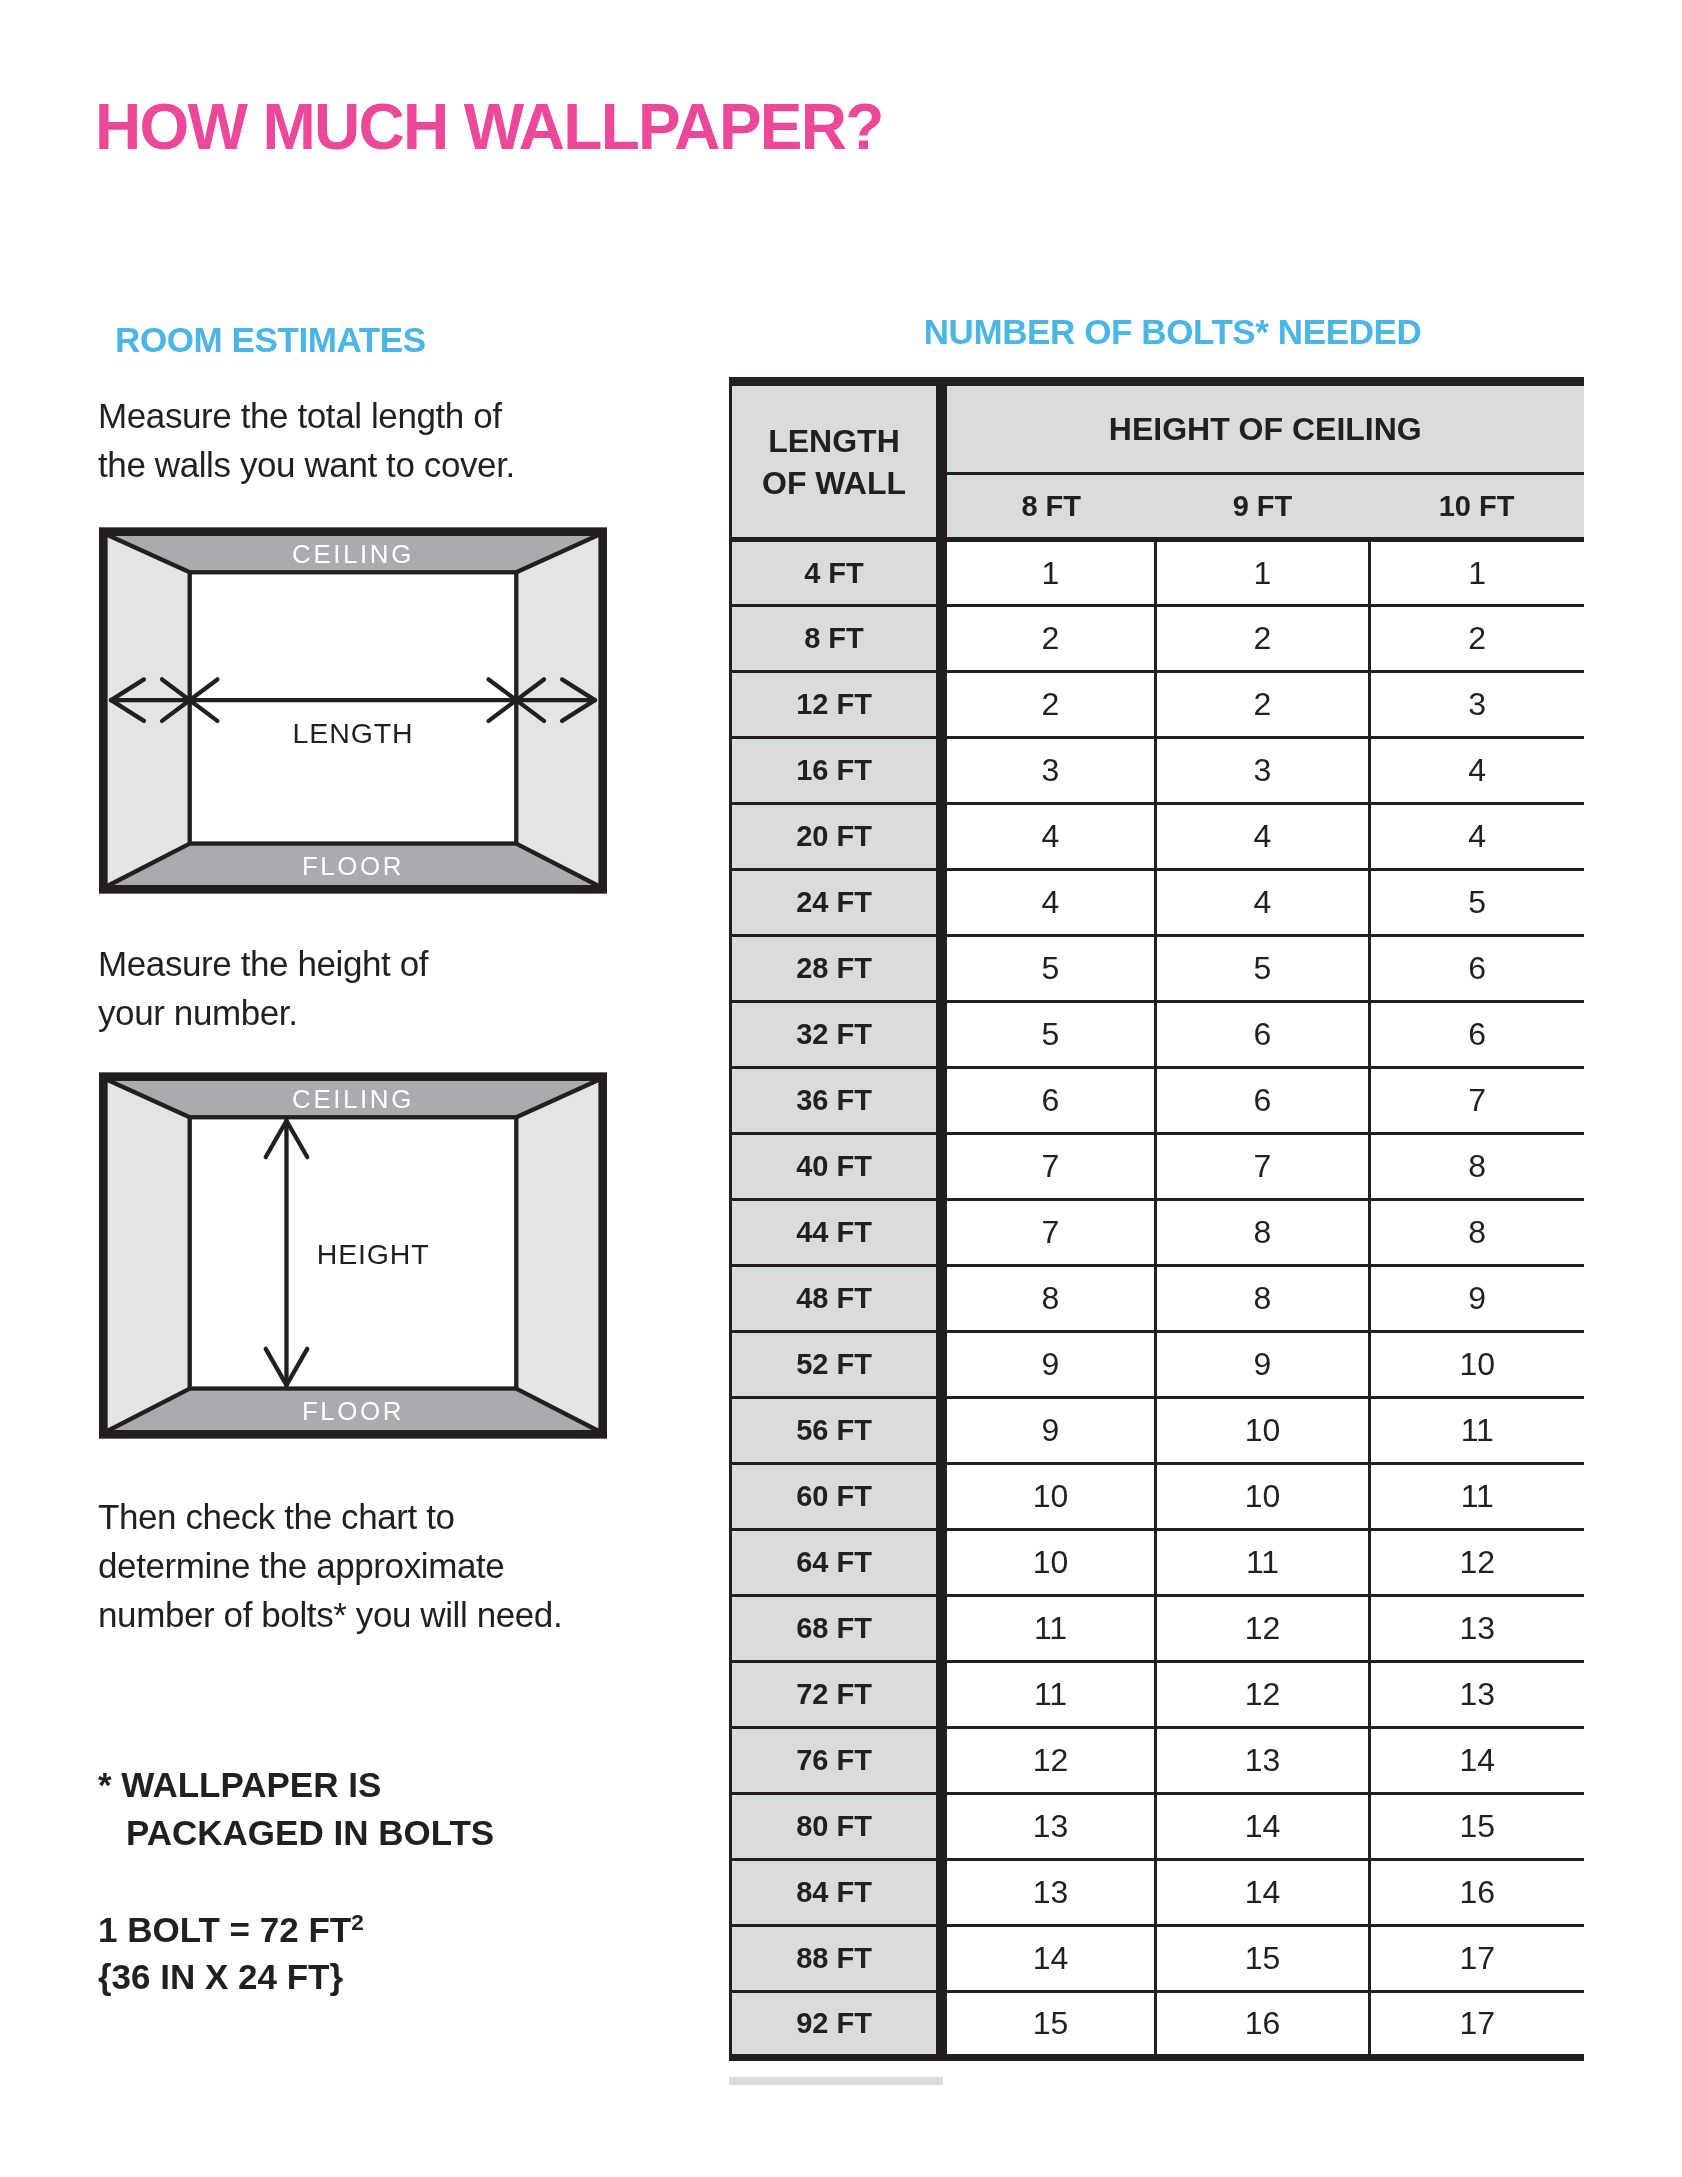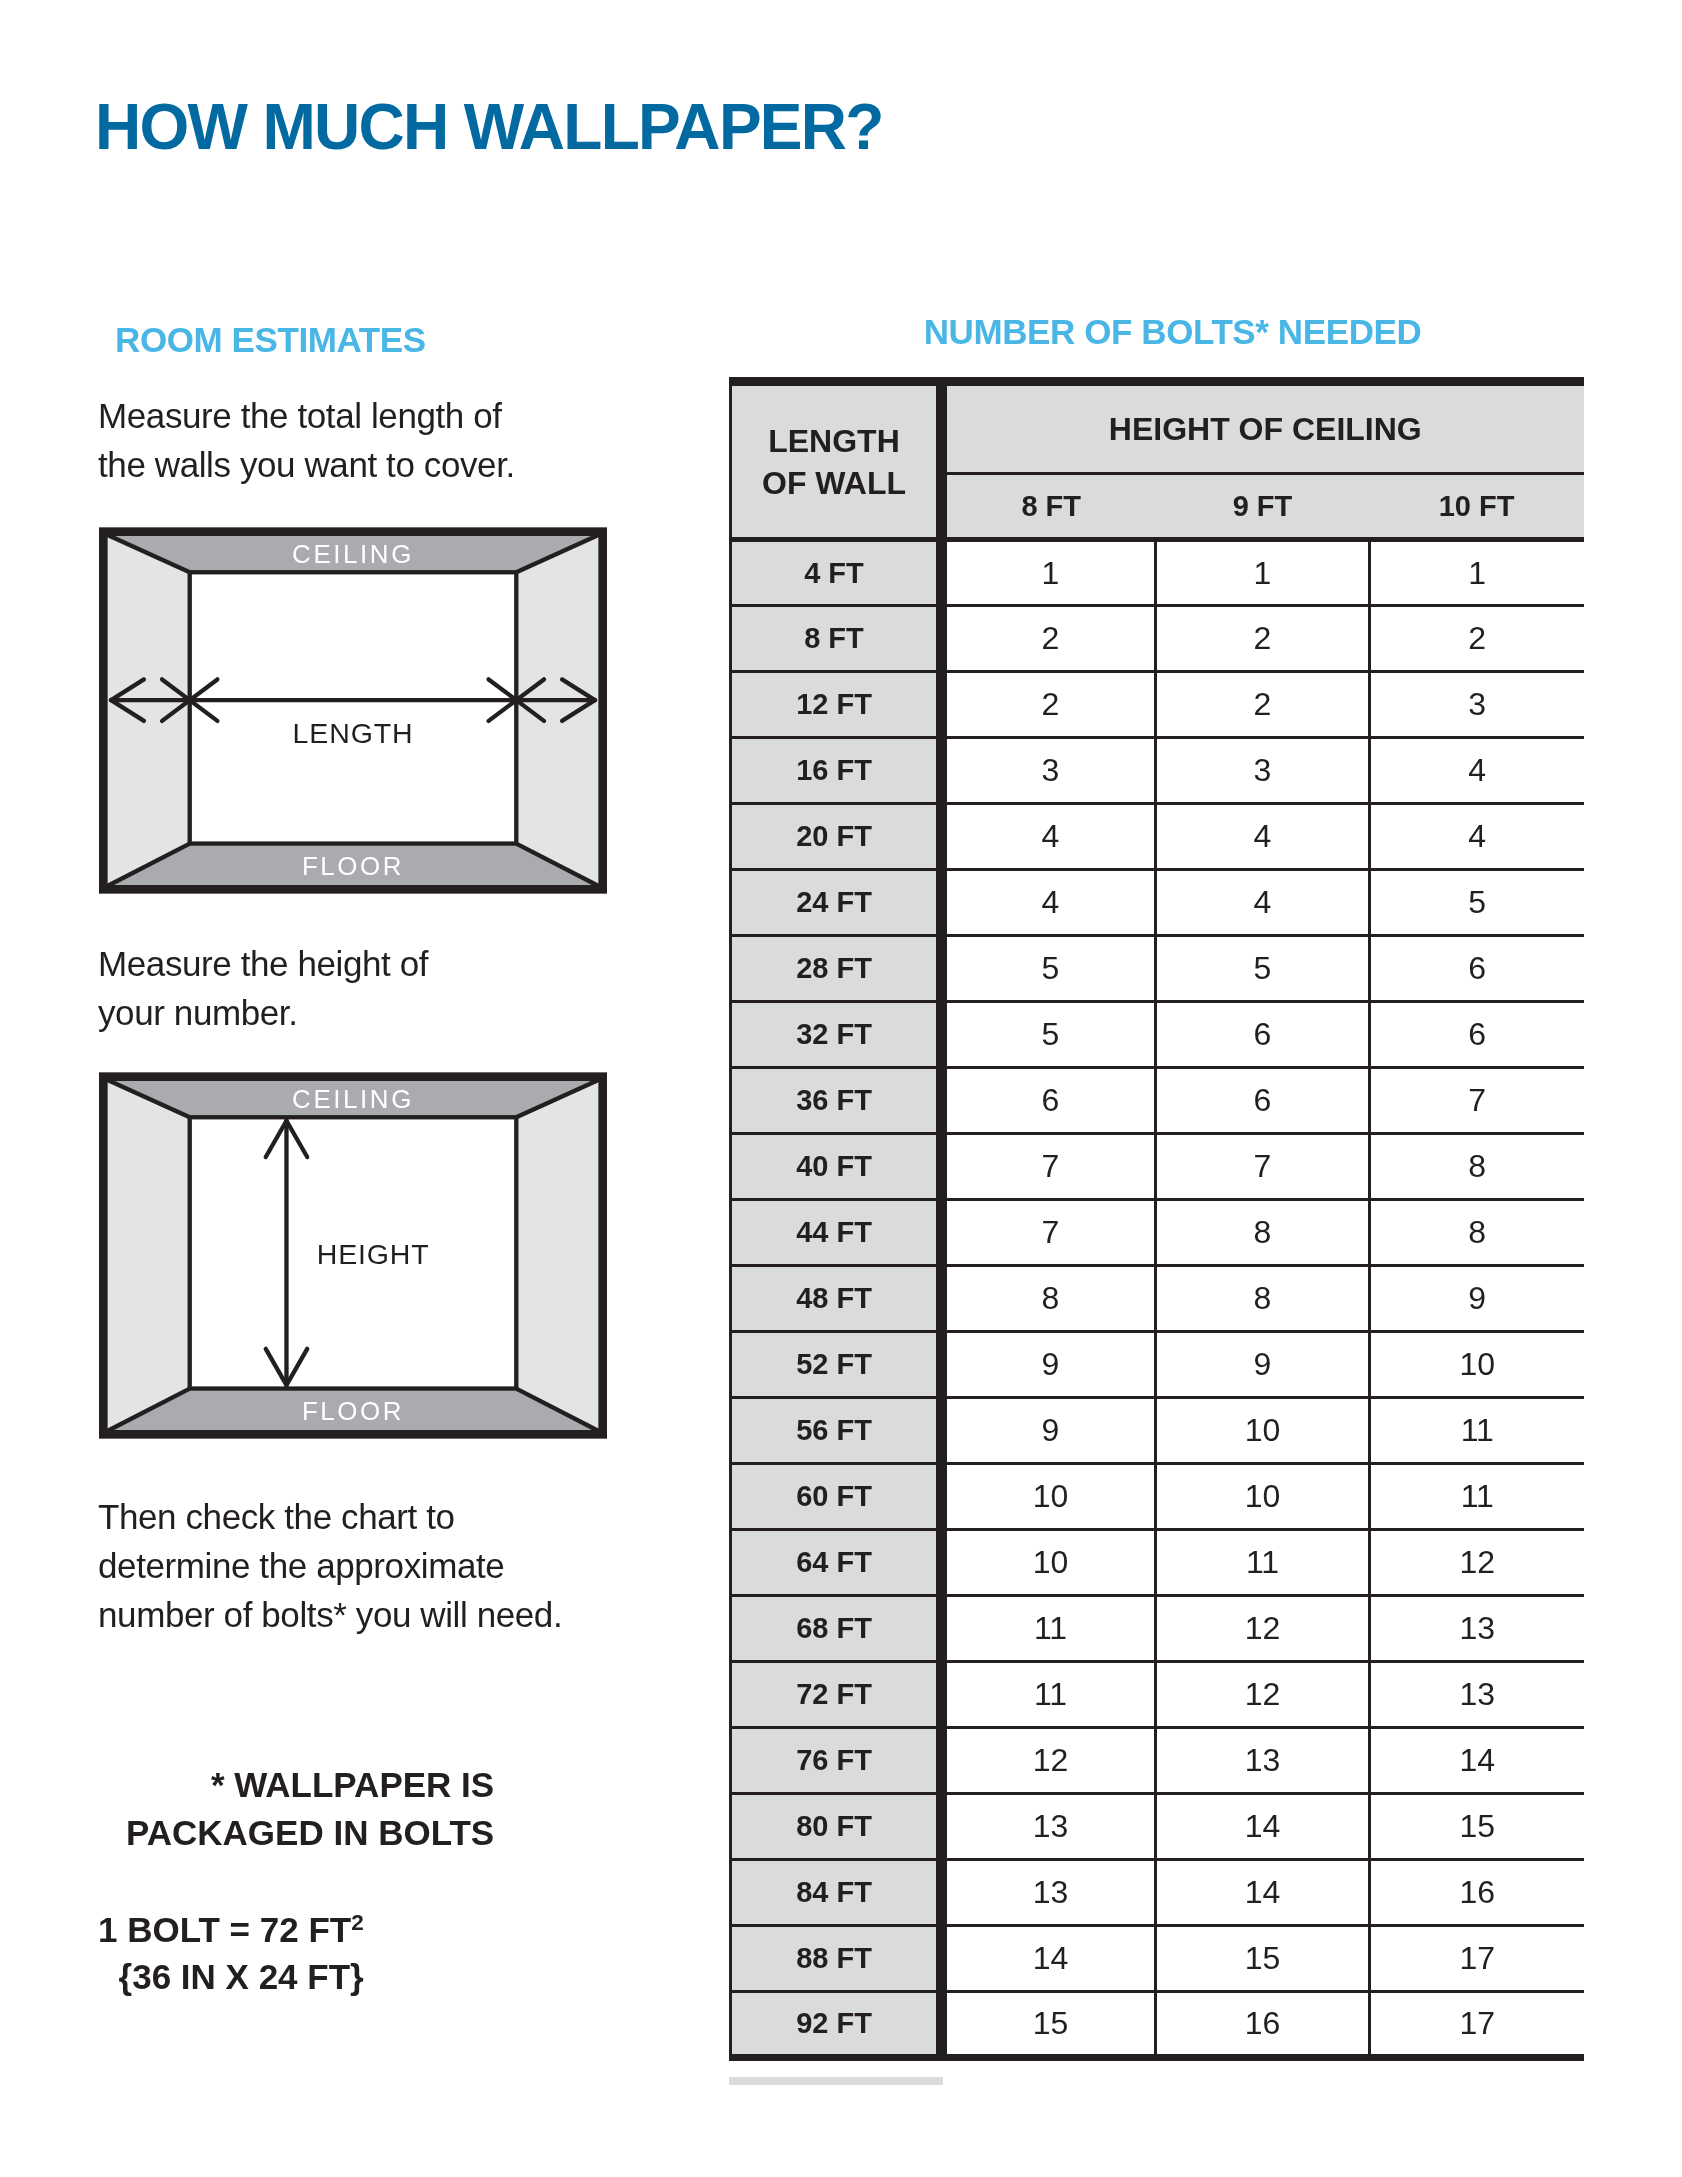--- a/index.html
+++ b/index.html
@@ -9,38 +9,38 @@
     height: 2177px;
     background: #ffffff;
     font-family: "Liberation Sans", "DejaVu Sans", sans-serif;
     color: #231F20;
     overflow: hidden;
   }
   .abs { position: absolute; }
   #main-title {
     left: 95px; top: 90px;
     font-size: 64px; font-weight: bold; letter-spacing: -1.7px;
-    color: #0369a1; white-space: nowrap;
+    color: #ec4899; white-space: nowrap;
   }
   .section-title {
     font-size: 35px; font-weight: bold; letter-spacing: -0.4px;
     color: #49B6E6; white-space: nowrap; margin-left: 17px;
   }
   #room-estimates-title { left: 98px; top: 320px; }
   #table-title { left: 729px; top: 312px; width: 853px; text-align: center; }
   .para {
     font-size: 35px; line-height: 49px; letter-spacing: -0.4px;
     color: #231F20; white-space: pre-line;
   }
   #para-length { left: 98px; top: 391px; }
   #para-height { left: 98px; top: 939px; }
   #para-chart  { left: 98px; top: 1492px; }
   .footnote {
     font-size: 35px; font-weight: bold; line-height: 48px;
-    color: #231F20; white-space: nowrap; text-align: right;
+    color: #231F20; white-space: nowrap;
   }
   #footnote-bolts { left: 98px; top: 1761px; }
   #footnote-bolts .line2 { padding-left: 28px; }
   #bolt-spec { left: 98px; top: 1899px; line-height: 47px; }
   #bolt-spec .sup { font-size: 22.5px; vertical-align: 12px; }
   .diagram { position: absolute; }
   .diagram text { font-family: "Liberation Sans", "DejaVu Sans", sans-serif; }
   .diag-band-label { font-size: 30px; letter-spacing: 3px; fill: #ffffff; }
   .diag-measure-label { font-size: 33px; letter-spacing: 1px; fill: #231F20; }
   

